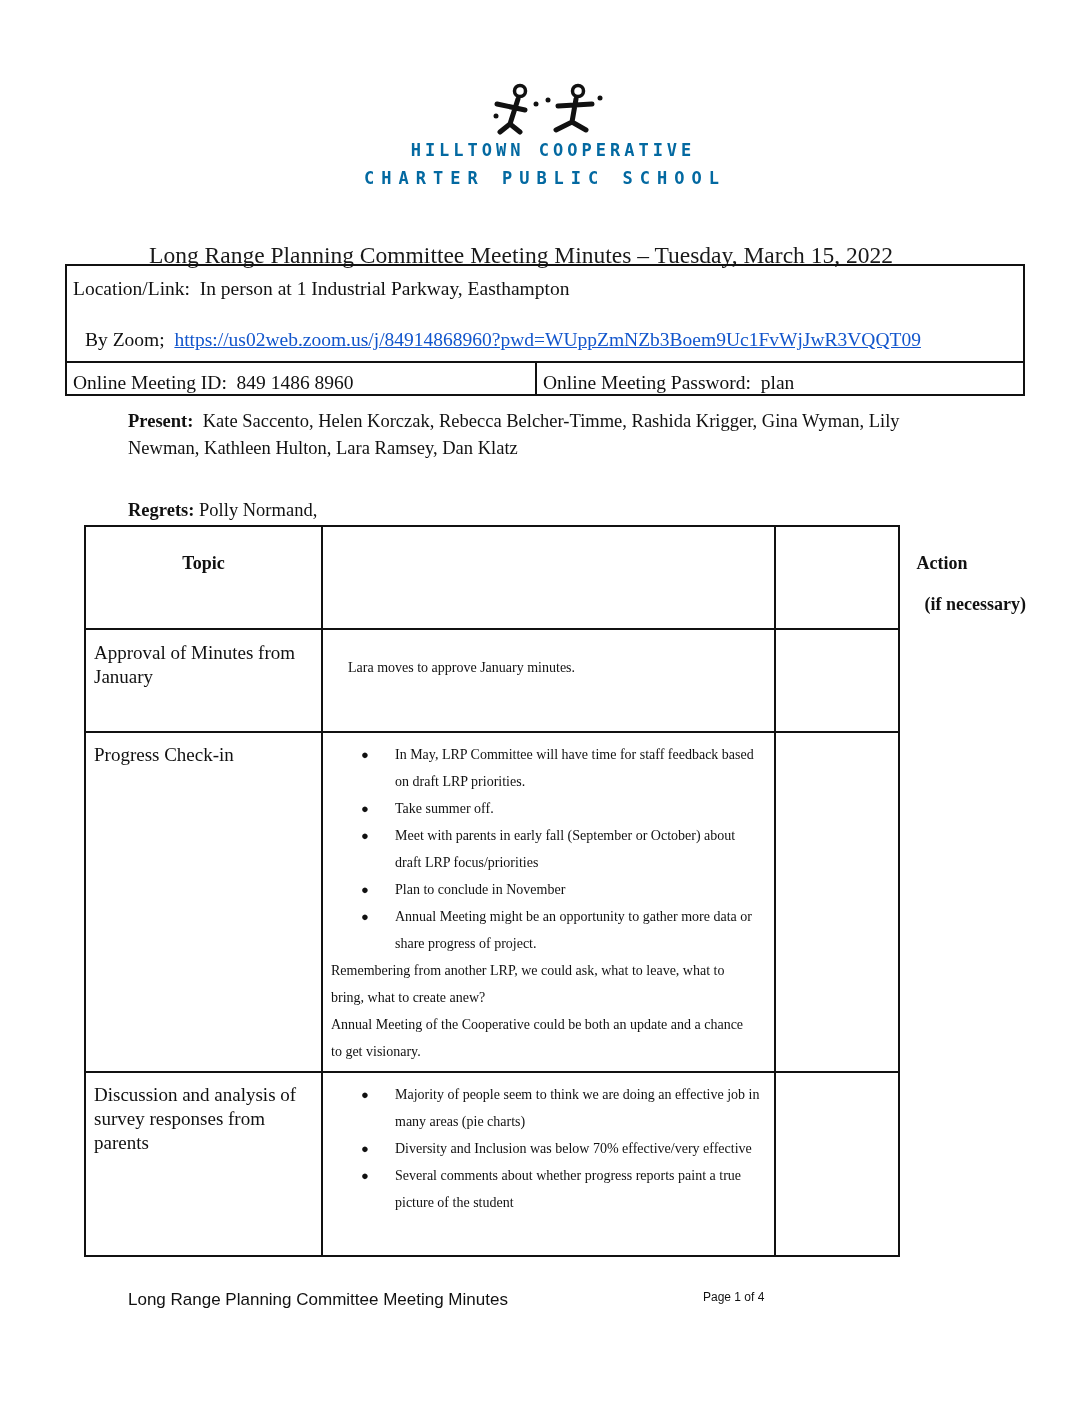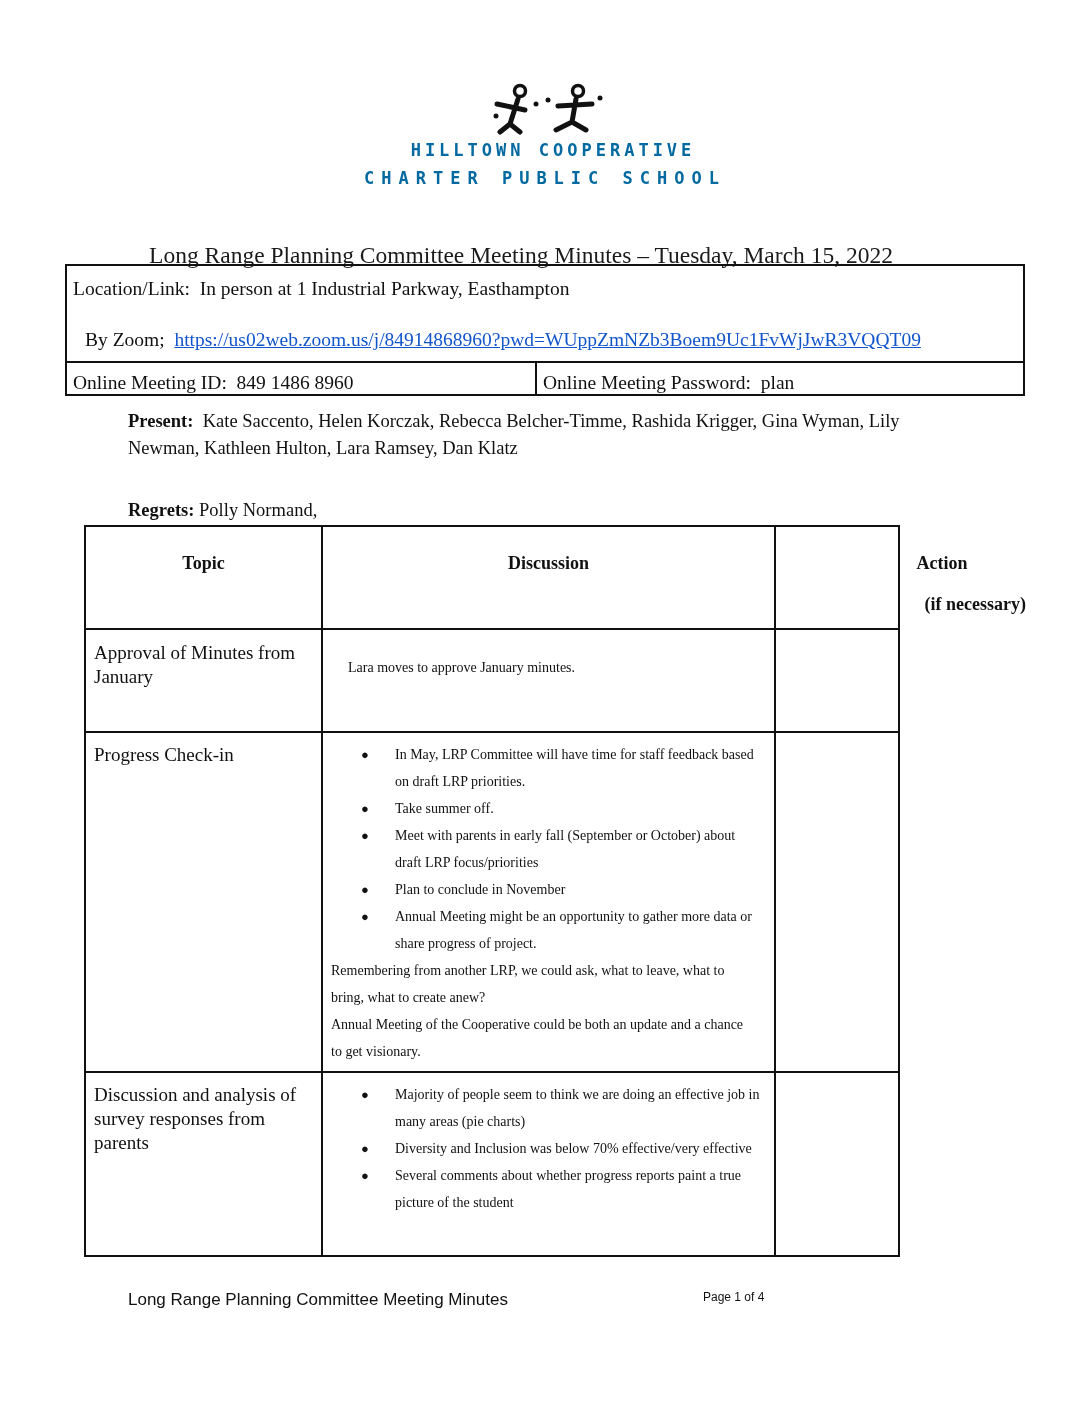--- a/index.html
+++ b/index.html
@@ -107,21 +107,20 @@
 </div>
 
 <div id="main" class="abs">
   <div class="vline" style="left:235px;"></div>
   <div class="vline" style="left:688px;"></div>
   <div class="hline" style="top:101px;"></div>
   <div class="hline" style="top:204px;"></div>
   <div class="hline" style="top:544px;"></div>
 
   <div class="th" style="left:0;width:235px;top:26px;">Topic</div>
-  <div class="th" style="left:237px;width:451px;top:26px;">Discussion</div>
   <div class="th" style="left:690px;width:250px;top:26px;padding-left:41px;">Action</div>
   <div class="th" style="left:690px;width:250px;top:67px;text-align:right;">(if necessary)</div>
 
   <div class="cell" style="left:8px;top:114px;width:215px;">Approval of Minutes from January</div>
   <div class="disc" style="left:262px;top:127px;">Lara moves to approve January minutes.</div>
   <div class="cell" style="left:698px;top:114px;"></div>
 
   <div class="cell" style="left:8px;top:216px;width:215px;">Progress Check-in</div>
   <div class="disc" style="left:245px;top:214px;width:425px;">
     <ul class="b">

